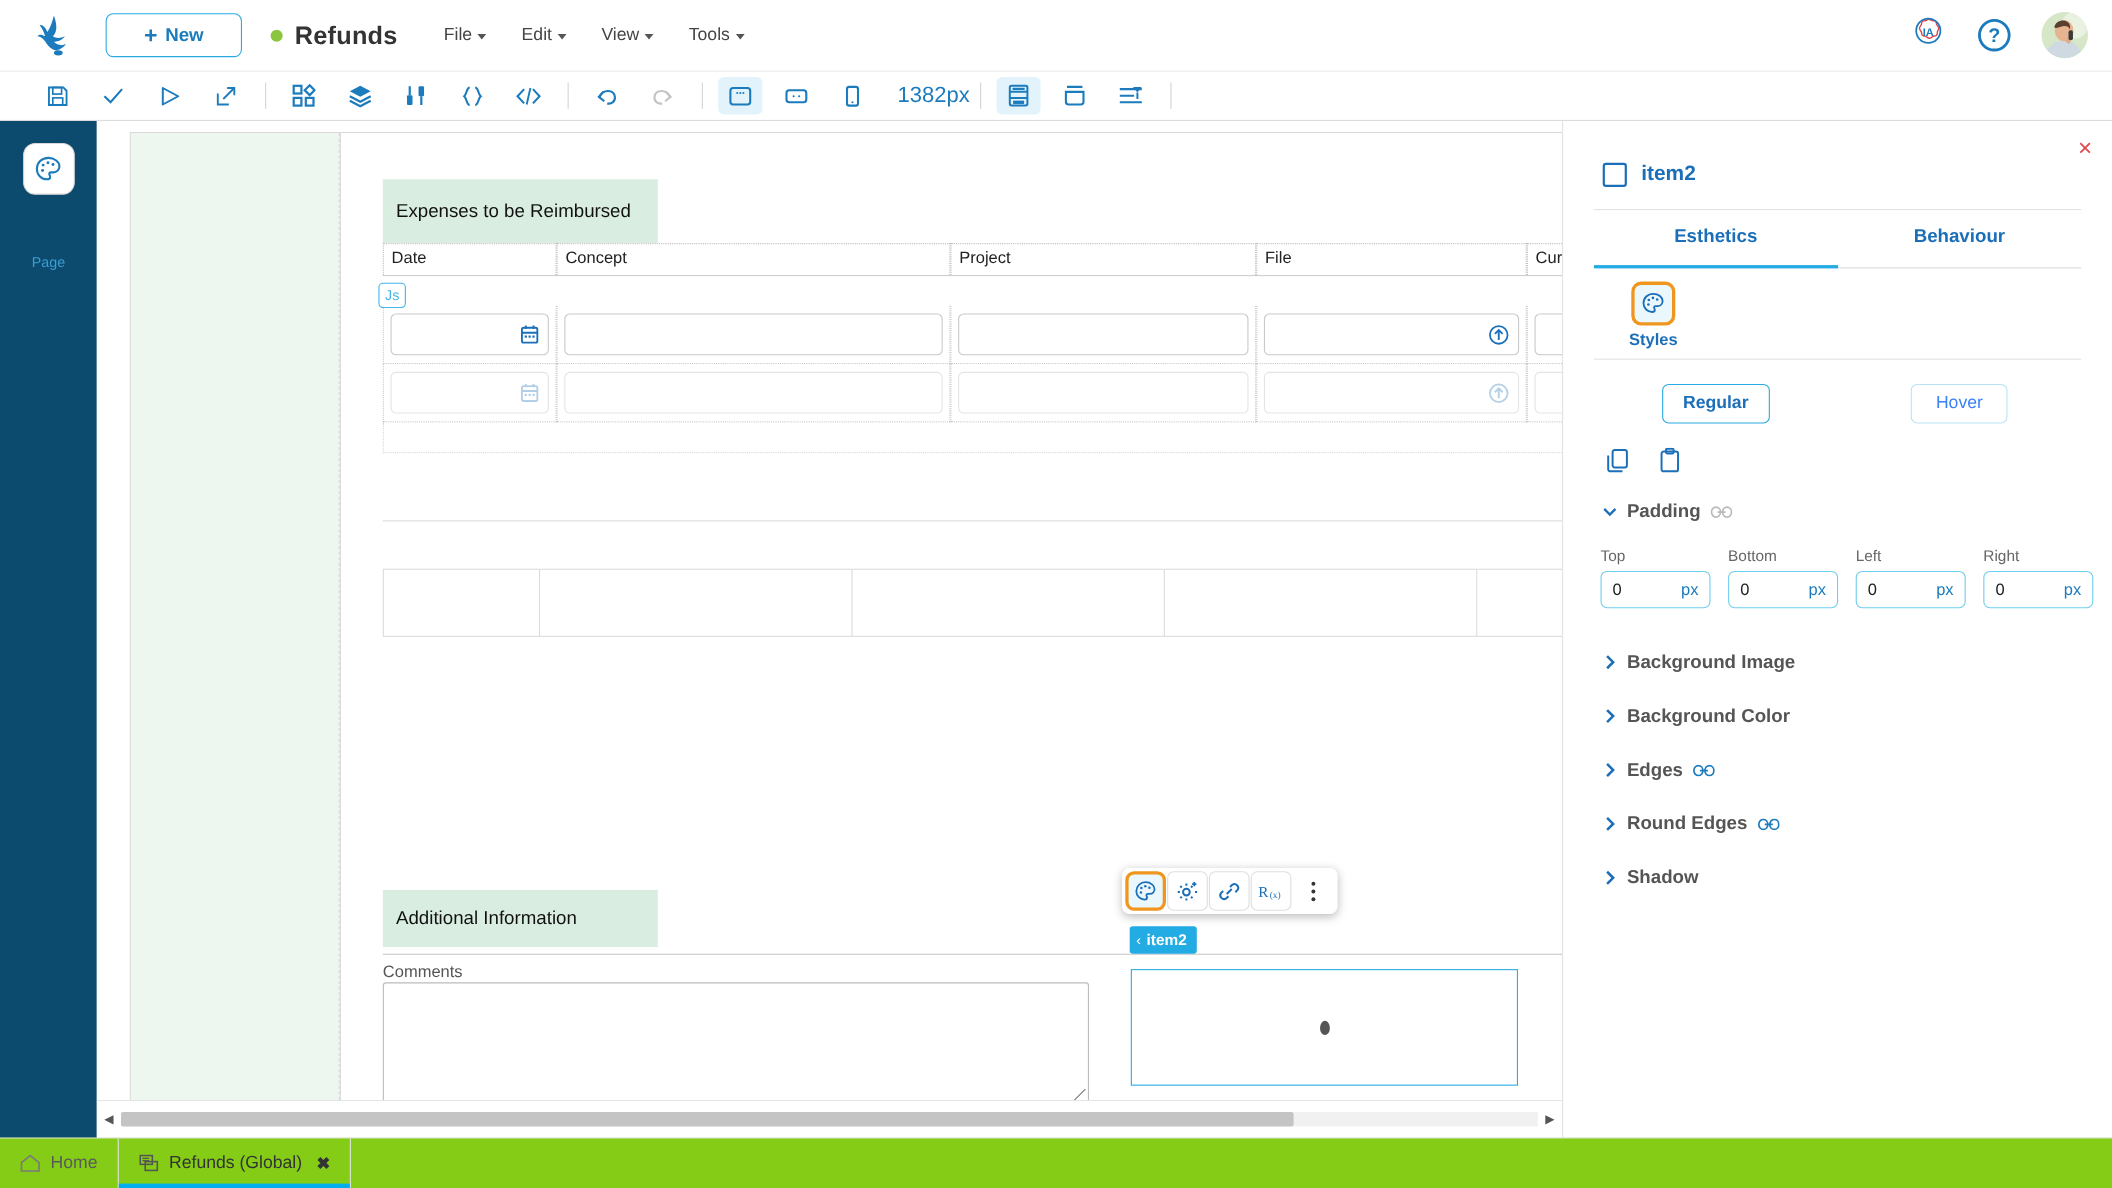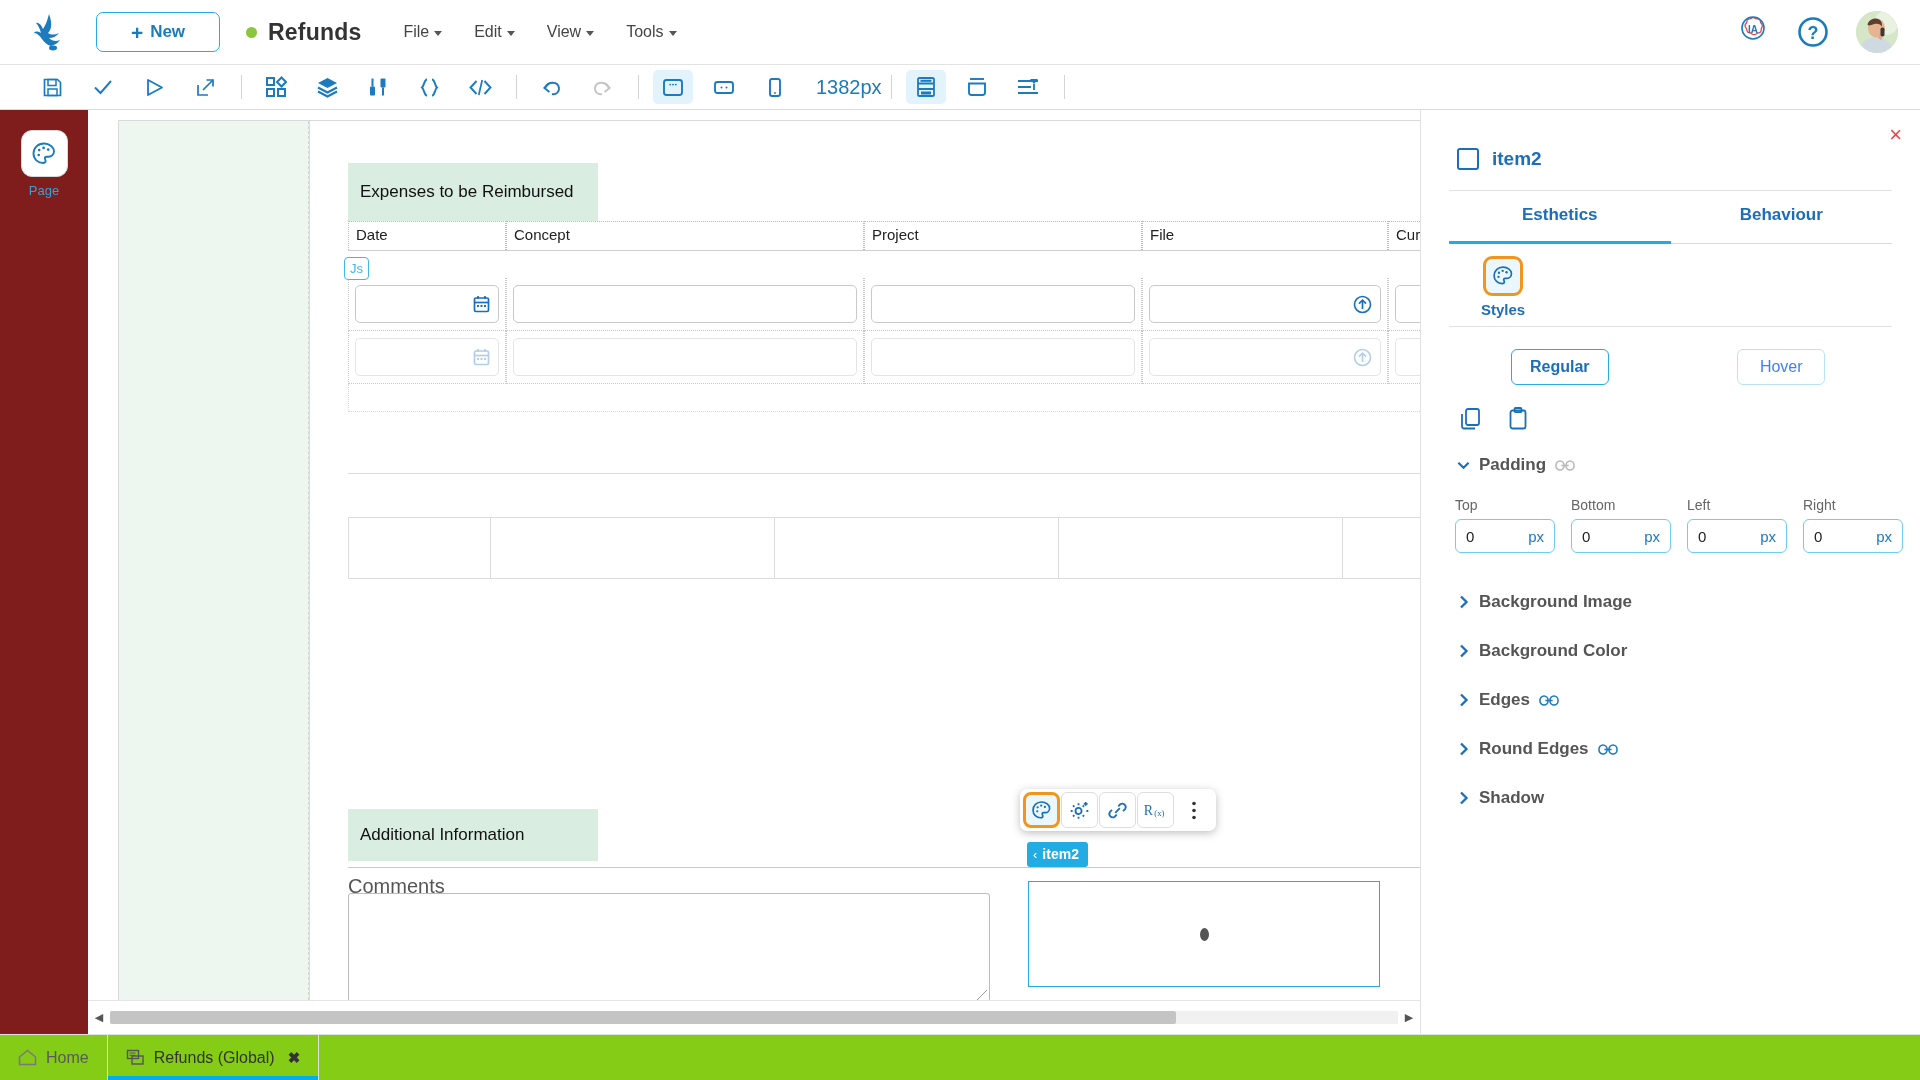--- a/index.html
+++ b/index.html
@@ -65,23 +65,24 @@
   }
   .tb-btn.active { background: #e2f3fb; }
   .tb-sep { width: 1px; height: 24px; background: #d4d4d4; margin: 0 14px 0 5px; }
   .tb-zoom { font-size: 20px; color: #1b7bbd; margin: 0 4px 0 10px; white-space: nowrap; cursor: pointer; }
 
   
   .body-row { flex: 1; display: flex; position: relative; min-height: 0; }
 
   
   .left-rail {
-    width: 88px; min-width: 88px; background: #7f1d1d;
+    width: 88px; min-width: 88px; background: #0c4a6e;
     padding-top: 20px; display: flex; flex-direction: column; align-items: center;
     border-right: none;
+    gap: 48px;
   }
   .rail-btn {
     width: 47px; height: 47px; border: 1.5px solid #d8d8d8; border-radius: 11px;
     background: #fff; display: flex; align-items: center; justify-content: center;
     cursor: pointer;
   }
   .rail-label { font-size: 13px; color: #3a9fd6; margin-top: 6px; }
 
   
   .canvas-wrap {
@@ -139,21 +140,21 @@
     padding: 4px 5px;
   }
 
   
   .grid2 { position: absolute; display: flex; border: 1px solid #dcdcdc; }
   .grid2 > div { border-right: 1px solid #dcdcdc; height: 100%; }
   .grid2 > div:last-child { border-right: none; }
   .hrule { position: absolute; border-top: 1px solid #dcdcdc; }
 
   
-  .comments-label { position: absolute; font-size: 20px; color: #555; }
+  .comments-label { position: absolute; font-size: 15px; color: #555; }
   .comments-box {
     position: absolute; border: 1px solid #bcbcbc; border-radius: 3px; background: #fff;
   }
   .resize-grip {
     position: absolute; right: 2px; bottom: 1px; width: 11px; height: 11px;
     background:
       linear-gradient(135deg, transparent 46%, #9a9a9a 46%, #9a9a9a 54%, transparent 54%);
   }
   .sel-box {
     position: absolute; border: 1.5px solid #29abe2; background: #fff;

